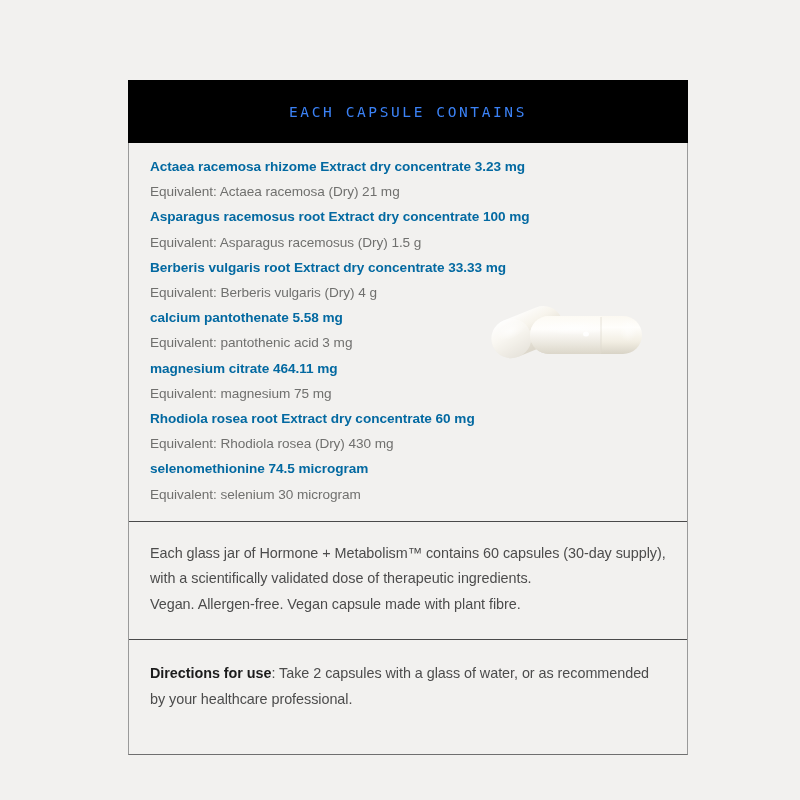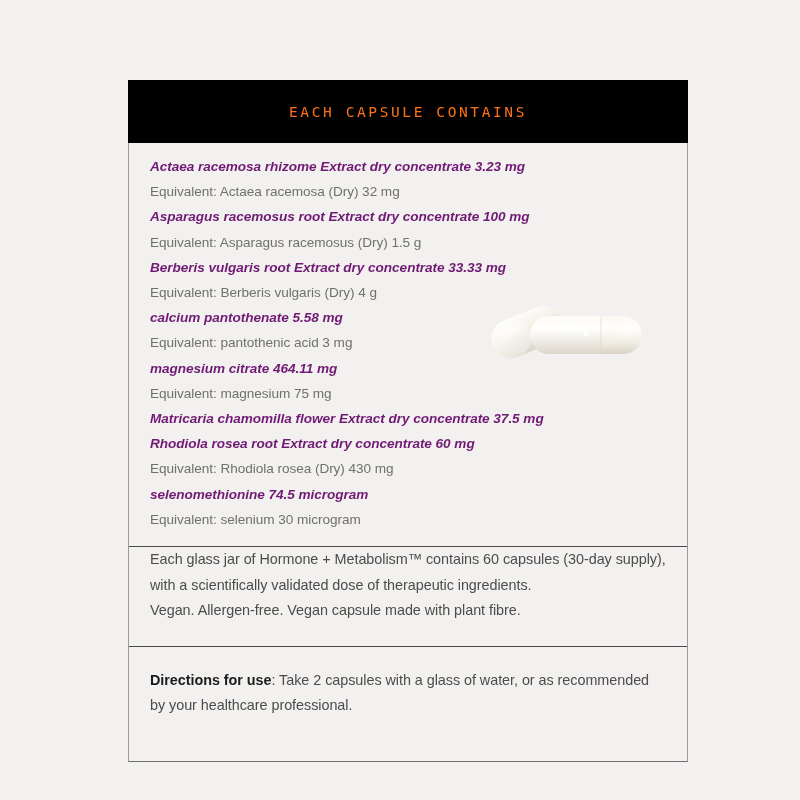--- a/index.html
+++ b/index.html
@@ -30,21 +30,21 @@
   
   .card-header {
     height: 63px;
     background: #000000;
     display: flex;
     align-items: center;
     justify-content: center;
   }
 
   .card-header-title {
-    color: #f97316;
+    color: #3b82f6;
     font-family: "DejaVu Sans Mono", "Liberation Mono", monospace;
     font-size: 14.5px;
     font-weight: 400;
     letter-spacing: 2.6px;
     text-transform: uppercase;
     white-space: nowrap;
   }
 
   
   .card-body {
@@ -66,38 +66,38 @@
   .sec-ingredients {
     padding-top: 11px;
     padding-bottom: 14px;
   }
 
   .ing-list { list-style: none; }
 
   .ing-name {
     font-size: 13.6px;
     font-weight: bold;
-    color: #701a75;
+    color: #0369a1;
     line-height: 25.2px;
     letter-spacing: -0.05px;
     white-space: nowrap;
-    font-style: italic;
   }
 
   .ing-equiv {
     font-size: 13.6px;
     font-weight: 400;
     color: #70706e;
     line-height: 25.2px;
     letter-spacing: -0.05px;
     white-space: nowrap;
   }
 
   
   .sec-description {
+    padding-top: 19px;
     padding-bottom: 22px;
   }
 
   .desc-para {
     font-size: 14.4px;
     color: #4c4c4c;
     line-height: 25.5px;
     letter-spacing: -0.05px;
   }
 
@@ -142,40 +142,39 @@
       <div class="card-header-title">EACH CAPSULE CONTAINS</div>
     </div>
 
     <div class="card-body">
 
       <div class="section sec-ingredients">
         <ul class="ing-list">
 
           <li>
             <div class="ing-name">Actaea racemosa rhizome Extract dry concentrate 3.23 mg</div>
-            <div class="ing-equiv">Equivalent: Actaea racemosa (Dry) 32 mg</div>
+            <div class="ing-equiv">Equivalent: Actaea racemosa (Dry) 21 mg</div>
           </li>
           <li>
             <div class="ing-name">Asparagus racemosus root Extract dry concentrate 100 mg</div>
             <div class="ing-equiv">Equivalent: Asparagus racemosus (Dry) 1.5 g</div>
           </li>
           <li>
             <div class="ing-name">Berberis vulgaris root Extract dry concentrate 33.33 mg</div>
             <div class="ing-equiv">Equivalent: Berberis vulgaris (Dry) 4 g</div>
           </li>
           <li>
             <div class="ing-name">calcium pantothenate 5.58 mg</div>
             <div class="ing-equiv">Equivalent: pantothenic acid 3 mg</div>
           </li>
           <li>
             <div class="ing-name">magnesium citrate 464.11 mg</div>
             <div class="ing-equiv">Equivalent: magnesium 75 mg</div>
           </li>
           <li>
-            <div class="ing-name">Matricaria chamomilla flower Extract dry concentrate 37.5 mg</div>
           </li>
           <li>
             <div class="ing-name">Rhodiola rosea root Extract dry concentrate 60 mg</div>
             <div class="ing-equiv">Equivalent: Rhodiola rosea (Dry) 430 mg</div>
           </li>
           <li>
             <div class="ing-name">selenomethionine 74.5 microgram</div>
             <div class="ing-equiv">Equivalent: selenium 30 microgram</div>
           </li>
 

